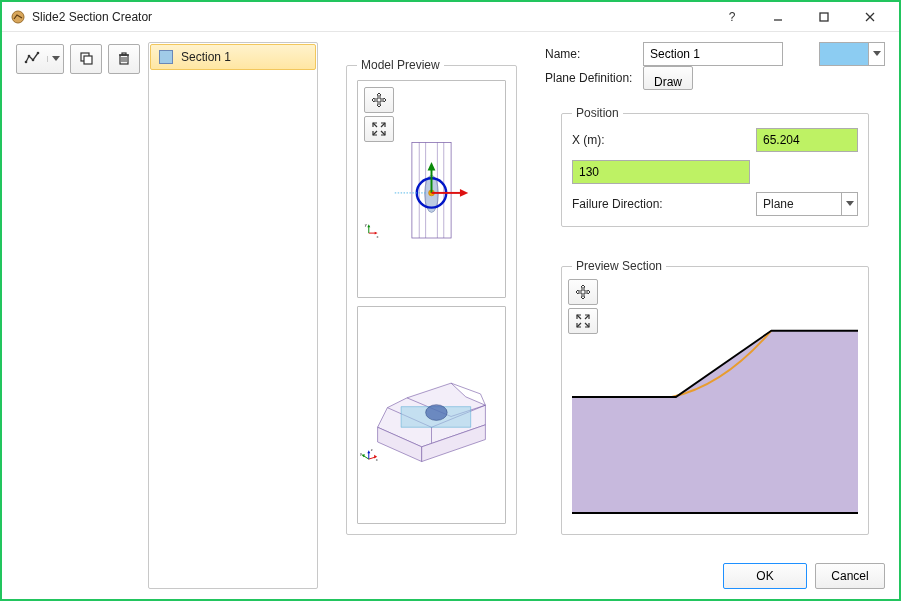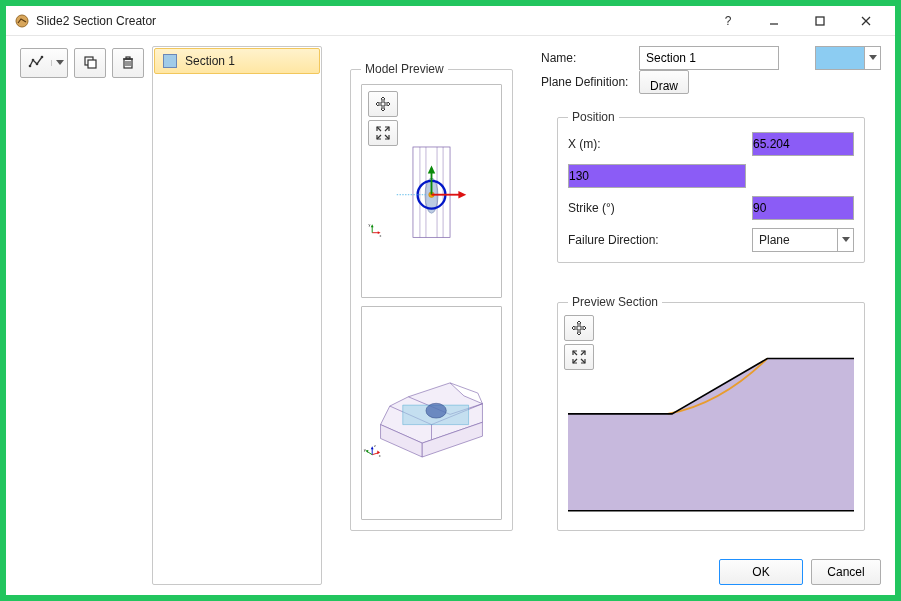--- a/index.html
+++ b/index.html
@@ -7,21 +7,21 @@
     margin: 0;
     font-family: "Segoe UI", Tahoma, sans-serif;
     font-size: 12px;
     color: #222;
     background: #fff;
     width: 901px;
     height: 601px;
     overflow: hidden;
   }
   .window {
-    border: 6px solid #22c55e;
+    border: 2px solid #22c55e;
     width: 901px;
     height: 601px;
     display: flex;
     flex-direction: column;
     background: #fff;
   }
   .titlebar {
     display: flex;
     align-items: center;
     height: 30px;
@@ -126,21 +126,21 @@
     border-radius: 2px;
     padding: 8px 10px 10px 10px;
     margin: 16px;
   }
   fieldset.group > legend {
     padding: 0 4px;
     color: #333;
   }
   .pos-row { display: grid; grid-template-columns: 1fr 102px; align-items: center; gap: 6px; margin-top: 8px; }
   .pos-row:first-of-type { margin-top: 0; }
-  .pos-input { height: 24px; border: 1px solid #adadad; padding: 0 0; font: inherit; background:#8b5cf6; }
+  .pos-input { height: 24px; border: 1px solid #adadad; padding: 0 6px; font: inherit; background:#bef264; }
   .select-wrap { display:flex; height:24px; border:1px solid #adadad; background:#fff; }
   .select-wrap .val { flex:1; padding:0 6px; display:flex; align-items:center; }
   .select-wrap .drop { width:16px; border-left:1px solid #adadad; display:inline-flex; align-items:center; justify-content:center; }
 
   
   .preview-panel {
     flex: 1;
     position: relative;
   }
   .preview-panel svg { width: 100%; height: 100%; display:block; }
@@ -287,24 +287,20 @@
         <fieldset class="group">
           <legend>Position</legend>
           <div class="pos-row">
             <label>X (m):</label>
             <input class="pos-input" value="65.204" style="">
           </div>
           <div class="pos-row">
             <input class="pos-input" value="130" style="">
           </div>
           <div class="pos-row">
-            <label>Strike (°)</label>
-            <input class="pos-input" value="90" style="">
-          </div>
-          <div class="pos-row">
             <label>Failure Direction:</label>
             <div class="select-wrap">
               <span class="val">Plane</span>
               <span class="drop">
                 <svg width="8" height="6" viewBox="0 0 8 6">
                     <path d="M0 0 L8 0 L4 5 Z" fill="#555"></path>
                   </svg>
               </span>
             </div>
           </div>

